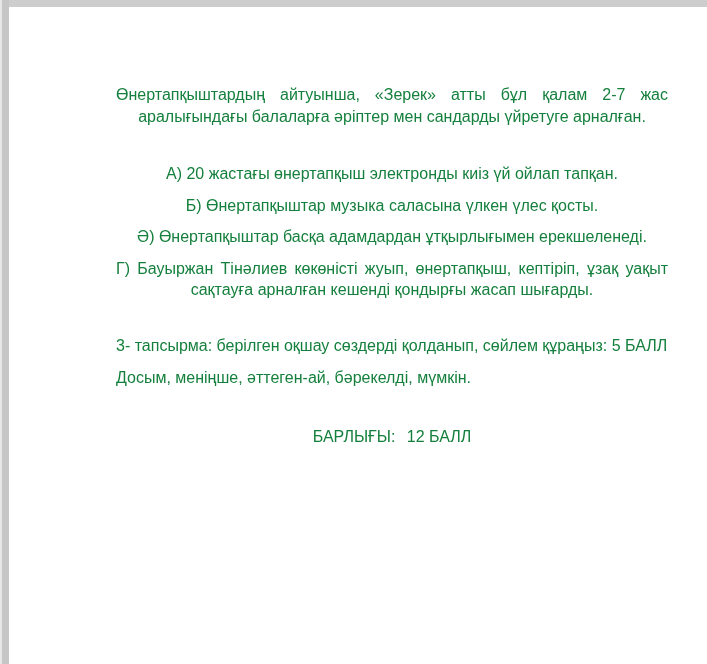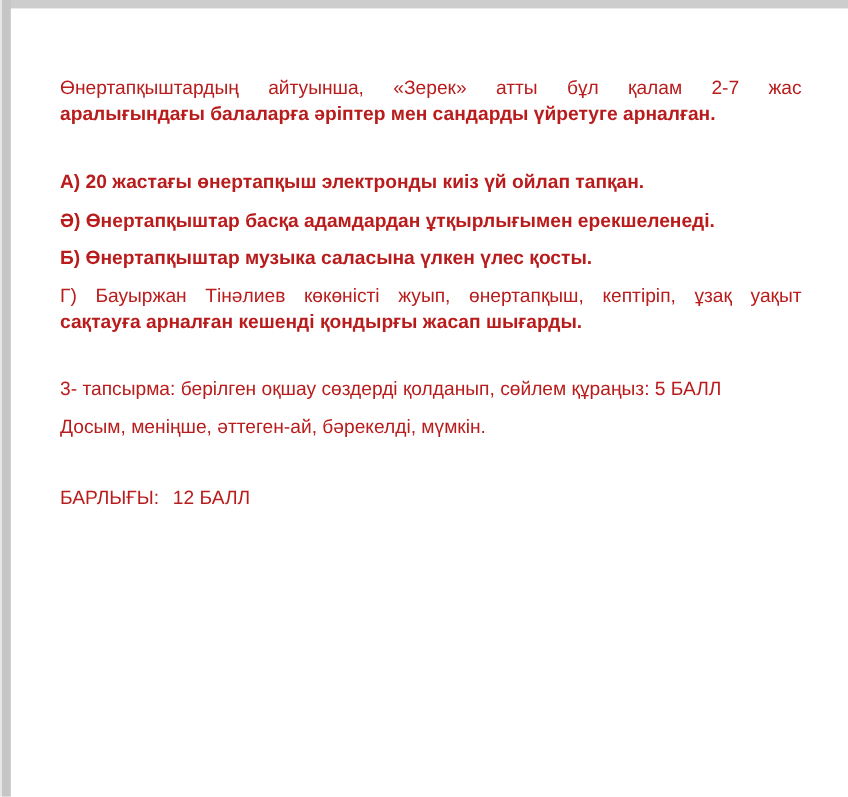--- a/index.html
+++ b/index.html
@@ -32,53 +32,54 @@
     width: 9px; height: 664px;
     background: linear-gradient(to right, #e7e7e7 0px, #e7e7e7 2px, #c6c6c6 2px, #c6c6c6 9px);
   }
   .page {
     position: absolute;
     left: 9px; top: 7px;
     width: 698px; height: 657px;
     background: #ffffff;
   }
   .content {
-    padding: 56px 39px 0 41px;
+    padding: 56px 39px 0 107px;
     font-size: 16px;
     line-height: 21.5px;
-    color: #b91c1c;
+    color: #15803d;
+    margin-top: 21px;
   }
   .para {
     margin: 0 0 10px 0;
     padding: 0;
   }
   .intro {
     margin-bottom: 36px;
   }
   .line {
     display: block;
-    text-align: left;
+    text-align: center;
     white-space: nowrap;
-    font-weight: bold;
   }
   .jline {
     display: block;
     text-align: justify;
     text-align-last: justify;
     white-space: normal;
   }
   .task {
     margin: 34px 0 0 0;
     white-space: nowrap;
   }
   .words {
     margin: 11px 0 0 0;
   }
   .total {
     margin: 37px 0 0 0;
+    text-align: center;
   }
   b { font-weight: normal; }
   .total-points { margin-left: 7px; }
 </style>
 </head>
 <body>
 
 <div class="frame">
   <div class="page">
     <div class="content">
@@ -86,25 +87,25 @@
       <p class="para intro">
         <span class="jline">Өнертапқыштардың айтуынша, «Зерек» атты бұл қалам 2-7 жас</span>
         <span class="line">аралығындағы балаларға әріптер мен сандарды үйретуге арналған.</span>
       </p>
 
       <p class="para">
         <span class="line">А) 20 жастағы өнертапқыш электронды киіз үй ойлап тапқан.</span>
       </p>
 
       <p class="para">
-        <span class="line">Ә) Өнертапқыштар басқа адамдардан ұтқырлығымен ерекшеленеді.</span>
+        <span class="line">Б) Өнертапқыштар музыка саласына үлкен үлес қосты.</span>
       </p>
 
       <p class="para">
-        <span class="line">Б) Өнертапқыштар музыка саласына үлкен үлес қосты.</span>
+        <span class="line">Ә) Өнертапқыштар басқа адамдардан ұтқырлығымен ерекшеленеді.</span>
       </p>
 
       <p class="para">
       </p>
 
       <p class="para">
         <span class="jline">Г) Бауыржан Тінәлиев көкөністі жуып, өнертапқыш, кептіріп, ұзақ уақыт</span>
         <span class="line">сақтауға арналған кешенді қондырғы жасап шығарды.</span>
       </p>
 

